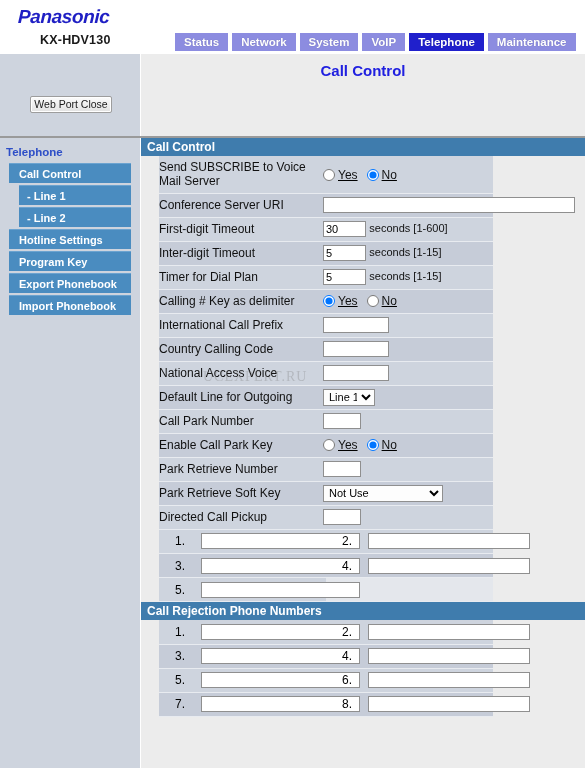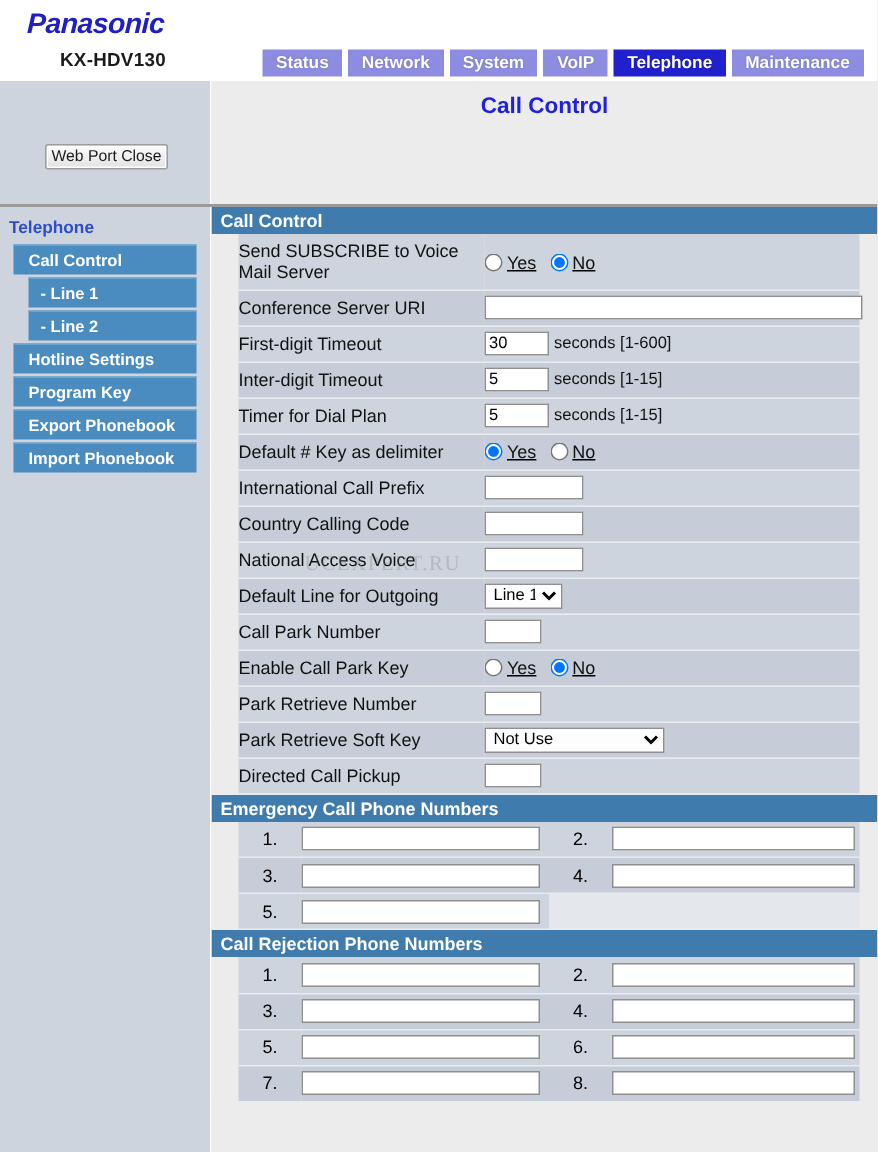--- a/index.html
+++ b/index.html
@@ -174,21 +174,21 @@
     font-size: 12px;
     font-weight: bold;
     height: 18px;
     line-height: 18px;
     padding-left: 6px;
     box-sizing: border-box;
     width: 444px;
   }
   table.form {
     border-collapse: collapse;
-    width: 432px;
+    width: 352px;
     table-layout: fixed;
   }
   table.form td {
     padding: 0;
     vertical-align: middle;
     font-size: 12px;
   }
   td.gut {
     width: 18px;
     background: #ececec;
@@ -407,21 +407,21 @@
       <td class="gut"></td>
       <td class="lbl">Timer for Dial Plan</td>
       <td class="val">
         <input class="txt w-num" type="text" value="5" style="">
         <span class="unitlbl">seconds [1-15]</span>
       </td>
     </tr>
 
     <tr class="alt">
       <td class="gut"></td>
-      <td class="lbl">Default # Key as delimiter</td>
+      <td class="lbl">Calling # Key as delimiter</td>
       <td class="val">
         <span class="radiogrp">
           <label>
             <input type="radio" name="hash_delim" checked="" style="">
             <span>Yes</span>
           </label>
           <label>
             <input type="radio" name="hash_delim" style="">
             <span>No</span>
           </label>
@@ -511,21 +511,20 @@
     <tr>
       <td class="gut"></td>
       <td class="lbl">Directed Call Pickup</td>
       <td class="val">
         <input class="txt w-small" type="text" value="" style="">
       </td>
     </tr>
   </tbody>
     </table>
 
-  <div class="section-head">Emergency Call Phone Numbers</div>
 
   <table class="form">
     <tbody>
         <tr>
       <td class="gut"></td>
       <td class="numlbl">1.</td>
       <td class="numfld">
         <input class="txt" type="text" value="" style="">
       </td>
       <td class="numlbl">2.</td>

